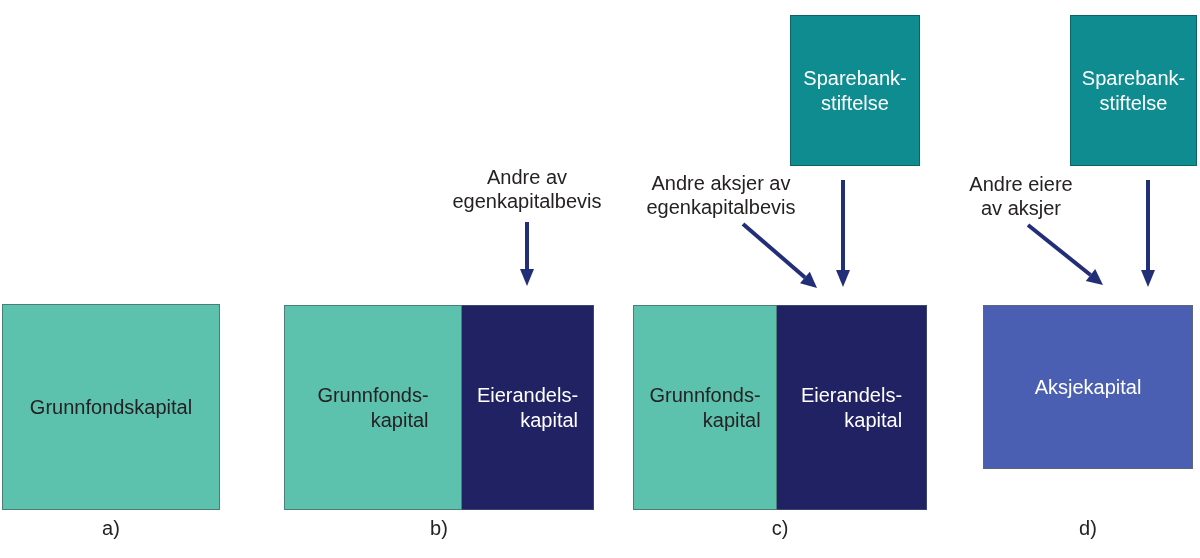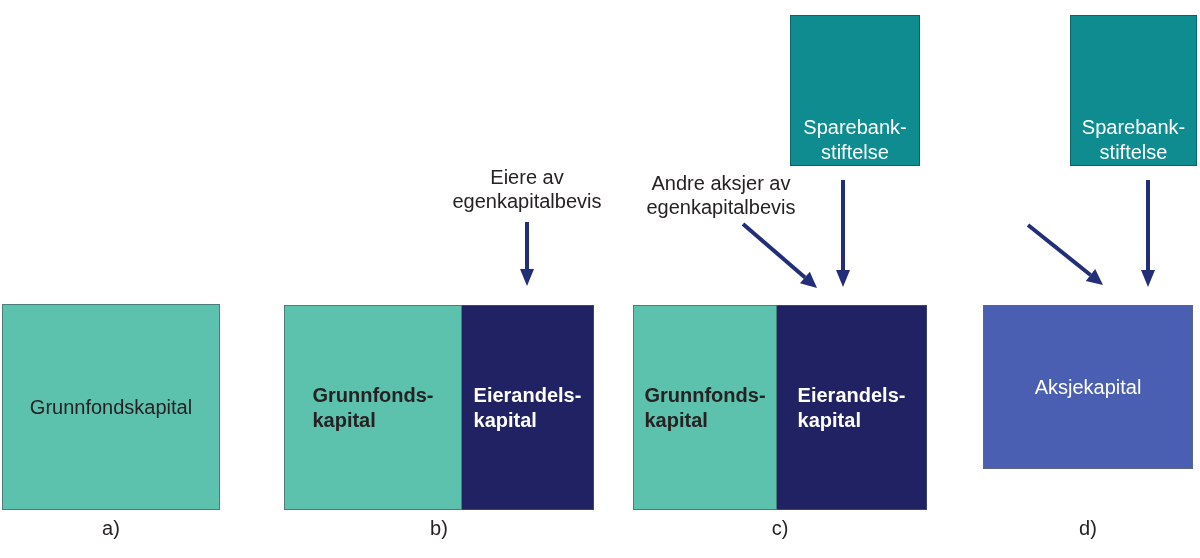--- a/index.html
+++ b/index.html
@@ -37,42 +37,41 @@
     background:var(--grunnfond-teal);
     border:1px solid var(--grunnfond-border);
     color:var(--text-dark);
   }
   .split-box{position:absolute;display:flex;box-sizing:border-box;}
   .split-box-b{left:284px;top:305px;width:310px;height:205px;}
   .split-box-c{left:633px;top:305px;width:294px;height:205px;}
   .half{
     box-sizing:border-box;height:100%;
     display:flex;align-items:center;justify-content:center;
-    text-align:left;font-size:20px;line-height:25px;white-space:pre-line;font-weight:bold;
+    text-align:right;font-size:20px;line-height:25px;white-space:pre-line;
   }
   .half-teal{
     background:var(--grunnfond-teal);
     border:1px solid var(--grunnfond-border);
     color:var(--text-dark);
   }
   .half-navy{
     background:var(--eierandel-navy);
     border:1px solid var(--eierandel-border);
     border-left:none;
     color:var(--text-light);
   }
   .split-box-b .half-teal{width:57.4%;}
   .split-box-b .half-navy{width:42.6%;}
   .split-box-c .half-teal{width:49%;}
   .split-box-c .half-navy{width:51%;}
   .foundation-box{
     background:var(--foundation-teal);
     border:1px solid var(--foundation-border);
     color:var(--text-light);
-    align-items:flex-end;
   }
   .foundation-box-c{left:790px;top:15px;width:130px;height:151px;}
   .foundation-box-d{left:1070px;top:15px;width:127px;height:151px;}
   .panel-d-box{
     left:983px;top:305px;width:210px;height:164px;
     background:var(--aksje-blue);
     border:1px solid var(--aksje-border);
     color:var(--text-light);
   }
   .annotation{
@@ -101,21 +100,21 @@
 </head>
 <body>
 
 <div class="canvas">
 
   <div class="box panel-a-box">
     <span>Grunnfondskapital</span>
   </div>
   <div class="panel-label panel-label-a">a)</div>
 
-  <div class="annotation annotation-b">Eiere av
+  <div class="annotation annotation-b">Andre av
 egenkapitalbevis</div>
   <div class="split-box split-box-b">
     <div class="half half-teal">
       <span>Grunnfonds-
 kapital</span>
     </div>
     <div class="half half-navy">
       <span>Eierandels-
 kapital</span>
     </div>
@@ -137,20 +136,22 @@
       <span>Eierandels-
 kapital</span>
     </div>
   </div>
   <div class="panel-label panel-label-c">c)</div>
 
   <div class="box foundation-box foundation-box-d">
     <span>Sparebank-
 stiftelse</span>
   </div>
+  <div class="annotation annotation-d">Andre eiere
+av aksjer</div>
   <div class="box panel-d-box">
     <span>Aksjekapital</span>
   </div>
   <div class="panel-label panel-label-d">d)</div>
 
   <svg class="arrow-overlay" width="1200" height="558" viewBox="0 0 1200 558" aria-hidden="true">
     <g>
       <line class="arrow-line" x1="527" y1="222" x2="527" y2="271"></line>
       <polygon class="arrow-head" points="520,269 534,269 527,286"></polygon>
     </g>

